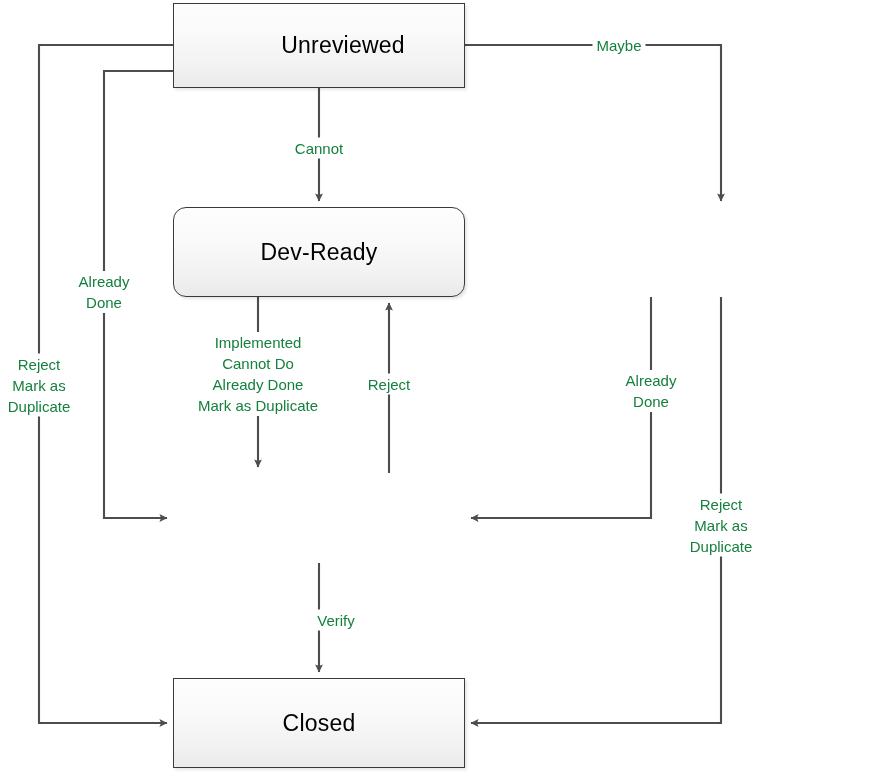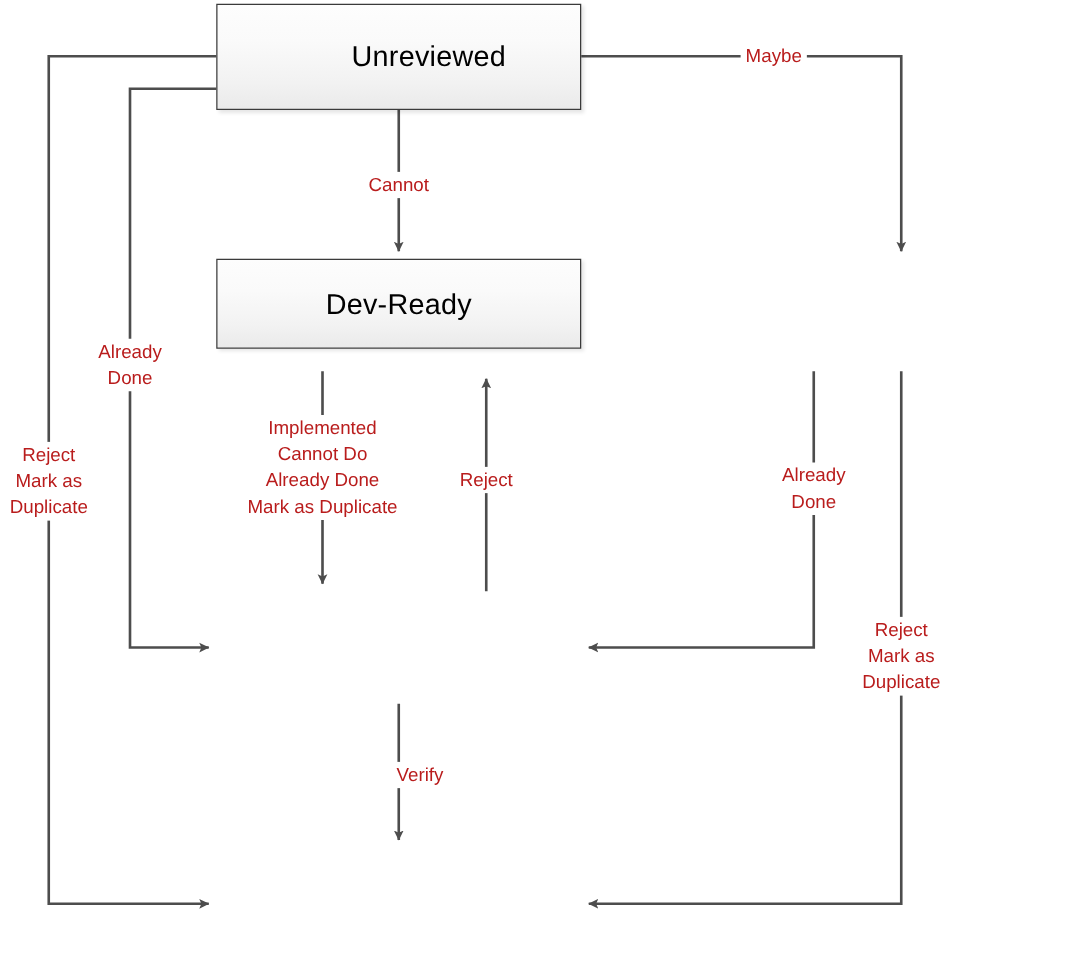--- a/index.html
+++ b/index.html
@@ -39,21 +39,21 @@
   .node-label {
     font-size: 23px;
     color: #000000;
     letter-spacing: 0.2px;
     text-align: center;
     white-space: nowrap;
   }
   .edge-label {
     position: absolute;
     font-size: 15px;
-    color: #b91c1c;
+    color: #15803d;
     line-height: 21px;
     text-align: center;
     white-space: pre-line;
     background: #ffffff;
     padding: 0 4px;
     z-index: 4;
     transform: translate(-50%, -50%);
   }
 </style>
 </head>
@@ -86,26 +86,29 @@
       <path d="M651,297 L651,518 L471,518" marker-end="url(#arrowhead)"></path>
 
       <path d="M721,297 L721,723 L471,723" marker-end="url(#arrowhead)"></path>
     </g>
   </svg>
 
   <div class="node" style="left:173px; top:3px; width:292px; height:85px;padding-left:48px;">
     <span class="node-label">Unreviewed</span>
   </div>
 
-  <div class="node" style="left:173px; top:207px; width:292px; height:72px;">
+  <div class="node" style="left:173px; top:207px; width:292px; height:90px;border-radius:13px;">
     <span class="node-label">Dev-Ready</span>
   </div>
 
 
 
+  <div class="node" style="left:173px; top:678px; width:292px; height:90px;">
+    <span class="node-label">Closed</span>
+  </div>
 
   <div class="edge-label" style="left:319px; top:148px;">Cannot</div>
 
   <div class="edge-label" style="left:619px; top:45px;">Maybe</div>
 
   <div class="edge-label" style="left:258px; top:374px;">Implemented
 Cannot Do
 Already Done
 Mark as Duplicate</div>
 

